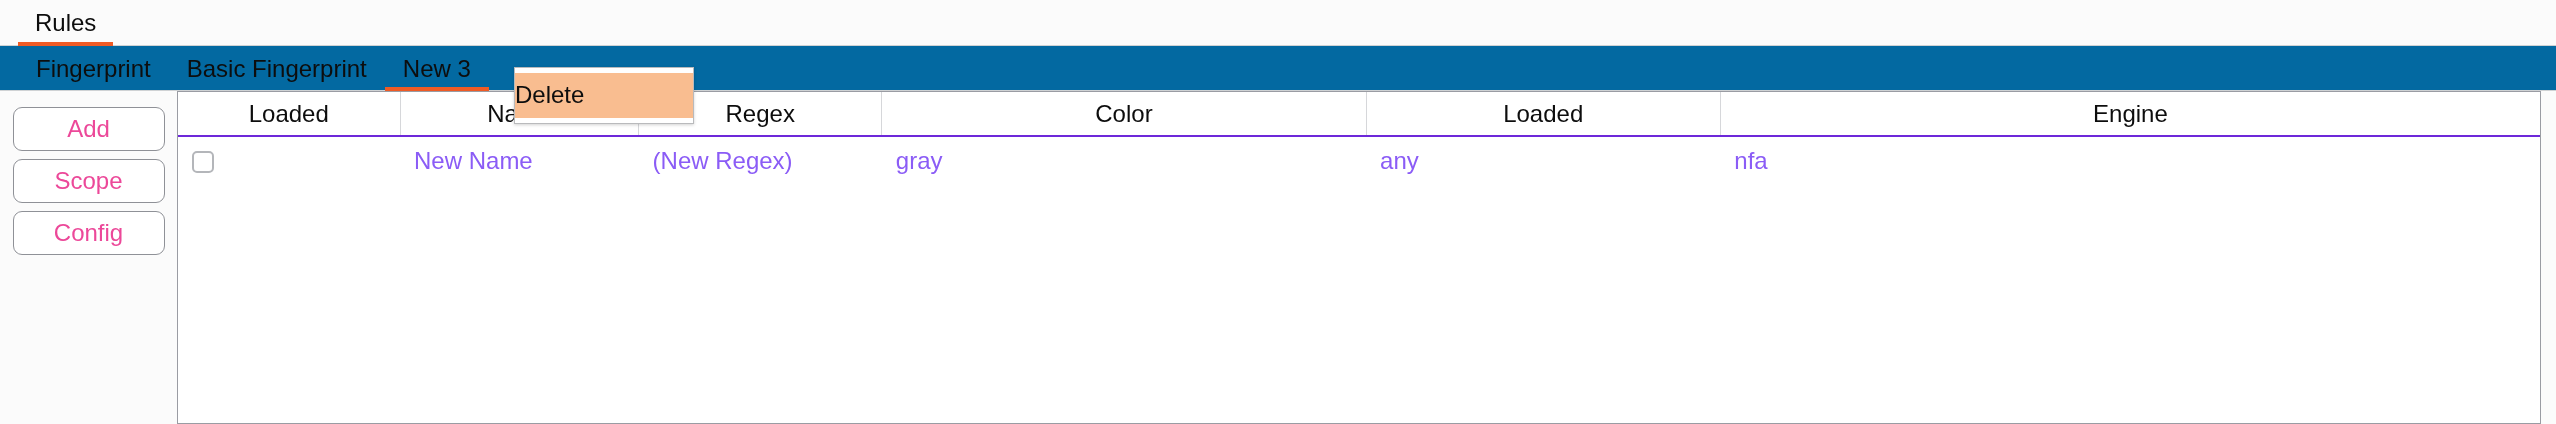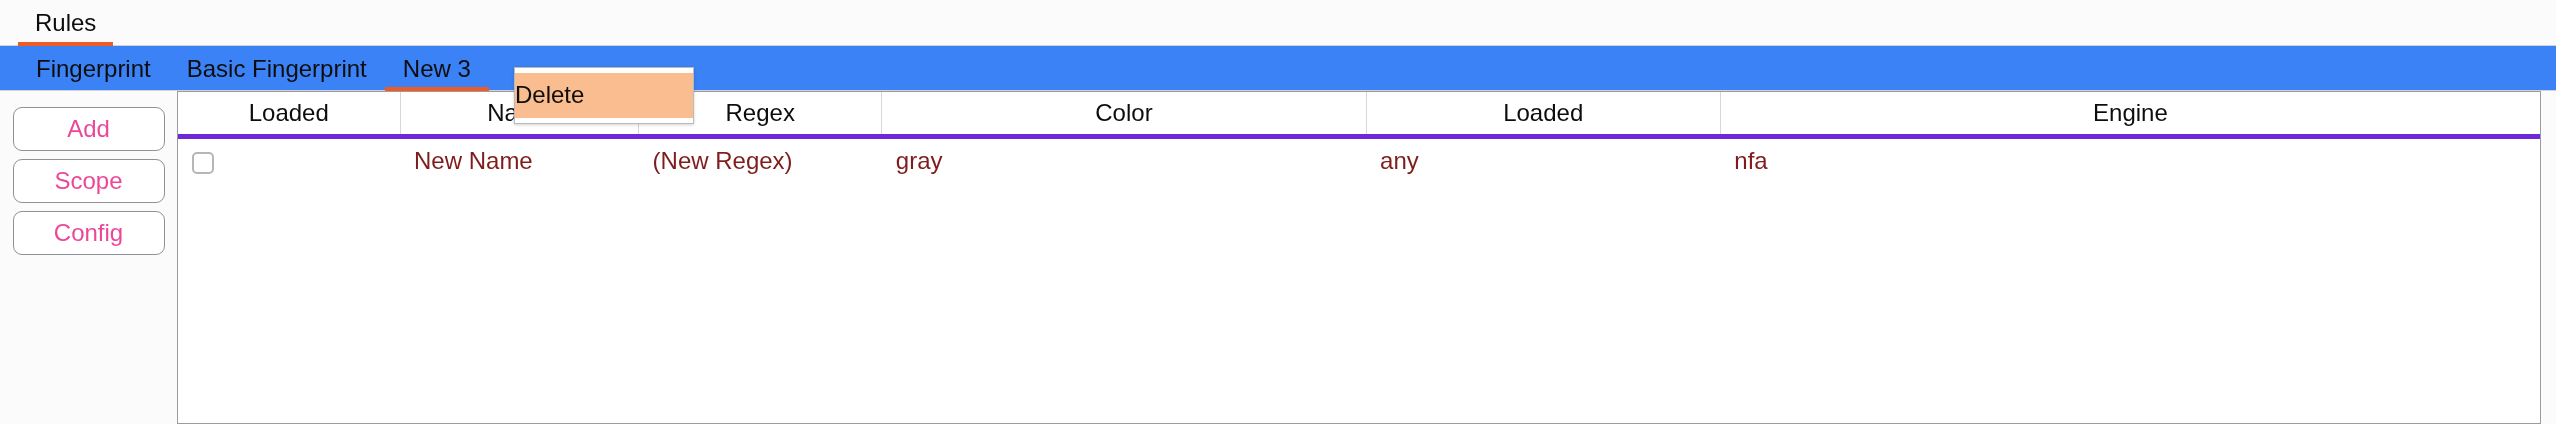--- a/index.html
+++ b/index.html
@@ -53,21 +53,21 @@
     height: 5px;
     background: #ef5b25;
   }
 
   
   .tabbar-secondary {
     position: absolute;
     left: 0; top: 46px;
     width: 2556px;
     height: 45px;
-    background: #3b82f6;
+    background: #0369a1;
     border-bottom: 1px solid #cfd2d4;
     display: flex;
     align-items: flex-start;
     padding-left: 18px;
   }
   .tab-secondary {
     position: relative;
     height: 45px;
     display: flex;
     align-items: center;
@@ -163,28 +163,28 @@
     table-layout: fixed;
   }
   table.rules-table thead th {
     height: 44px;
     font-size: 24px;
     font-weight: normal;
     color: #0d0d0d;
     text-align: center;
     background: #ffffff;
     border-right: 1px solid #d6d7da;
-    border-bottom: 5px solid #6d28d9;
+    border-bottom: 2px solid #6d28d9;
     padding: 0;
   }
   table.rules-table thead th:last-child { border-right: none; margin-top: 21px; }
   table.rules-table tbody td {
     height: 48px;
     font-size: 24px;
-    color: #7f1d1d;
+    color: #8b5cf6;
     text-align: left;
     background: #ffffff;
     border: none;
     padding: 0 0 0 14px;
     vertical-align: middle;
     margin-top: 12px;
   }
   td.cell-center { text-align: center; padding-left: 0; }
 
   .checkbox {

